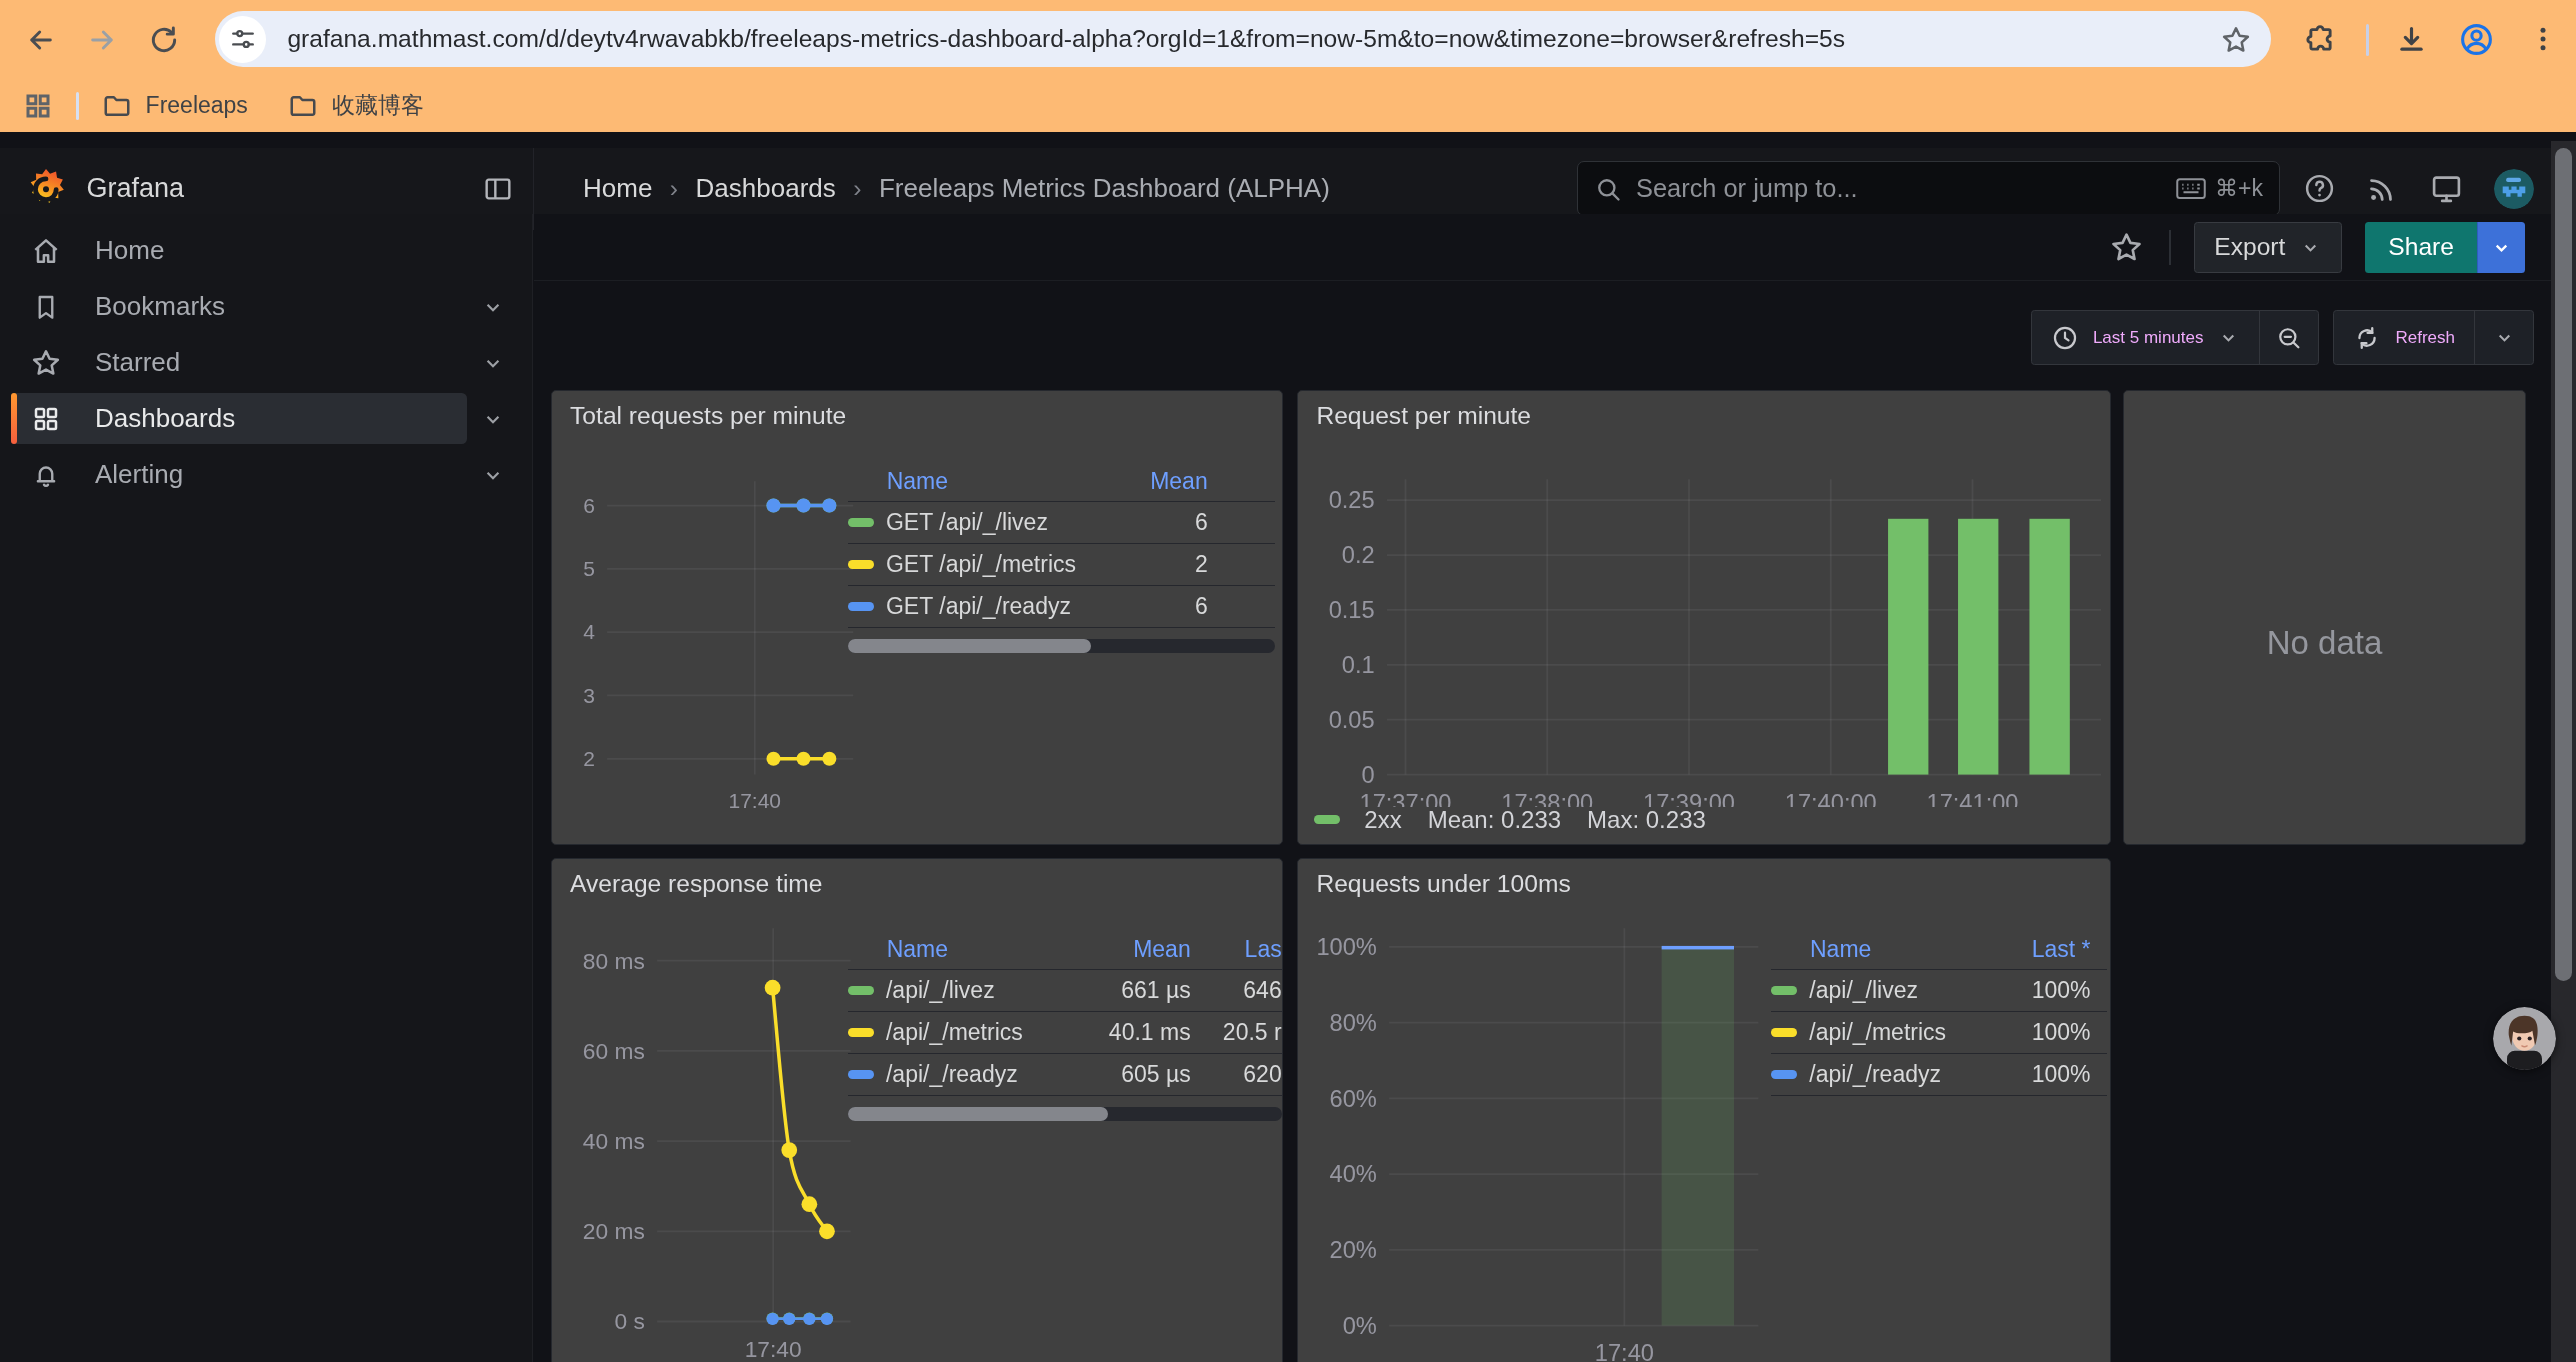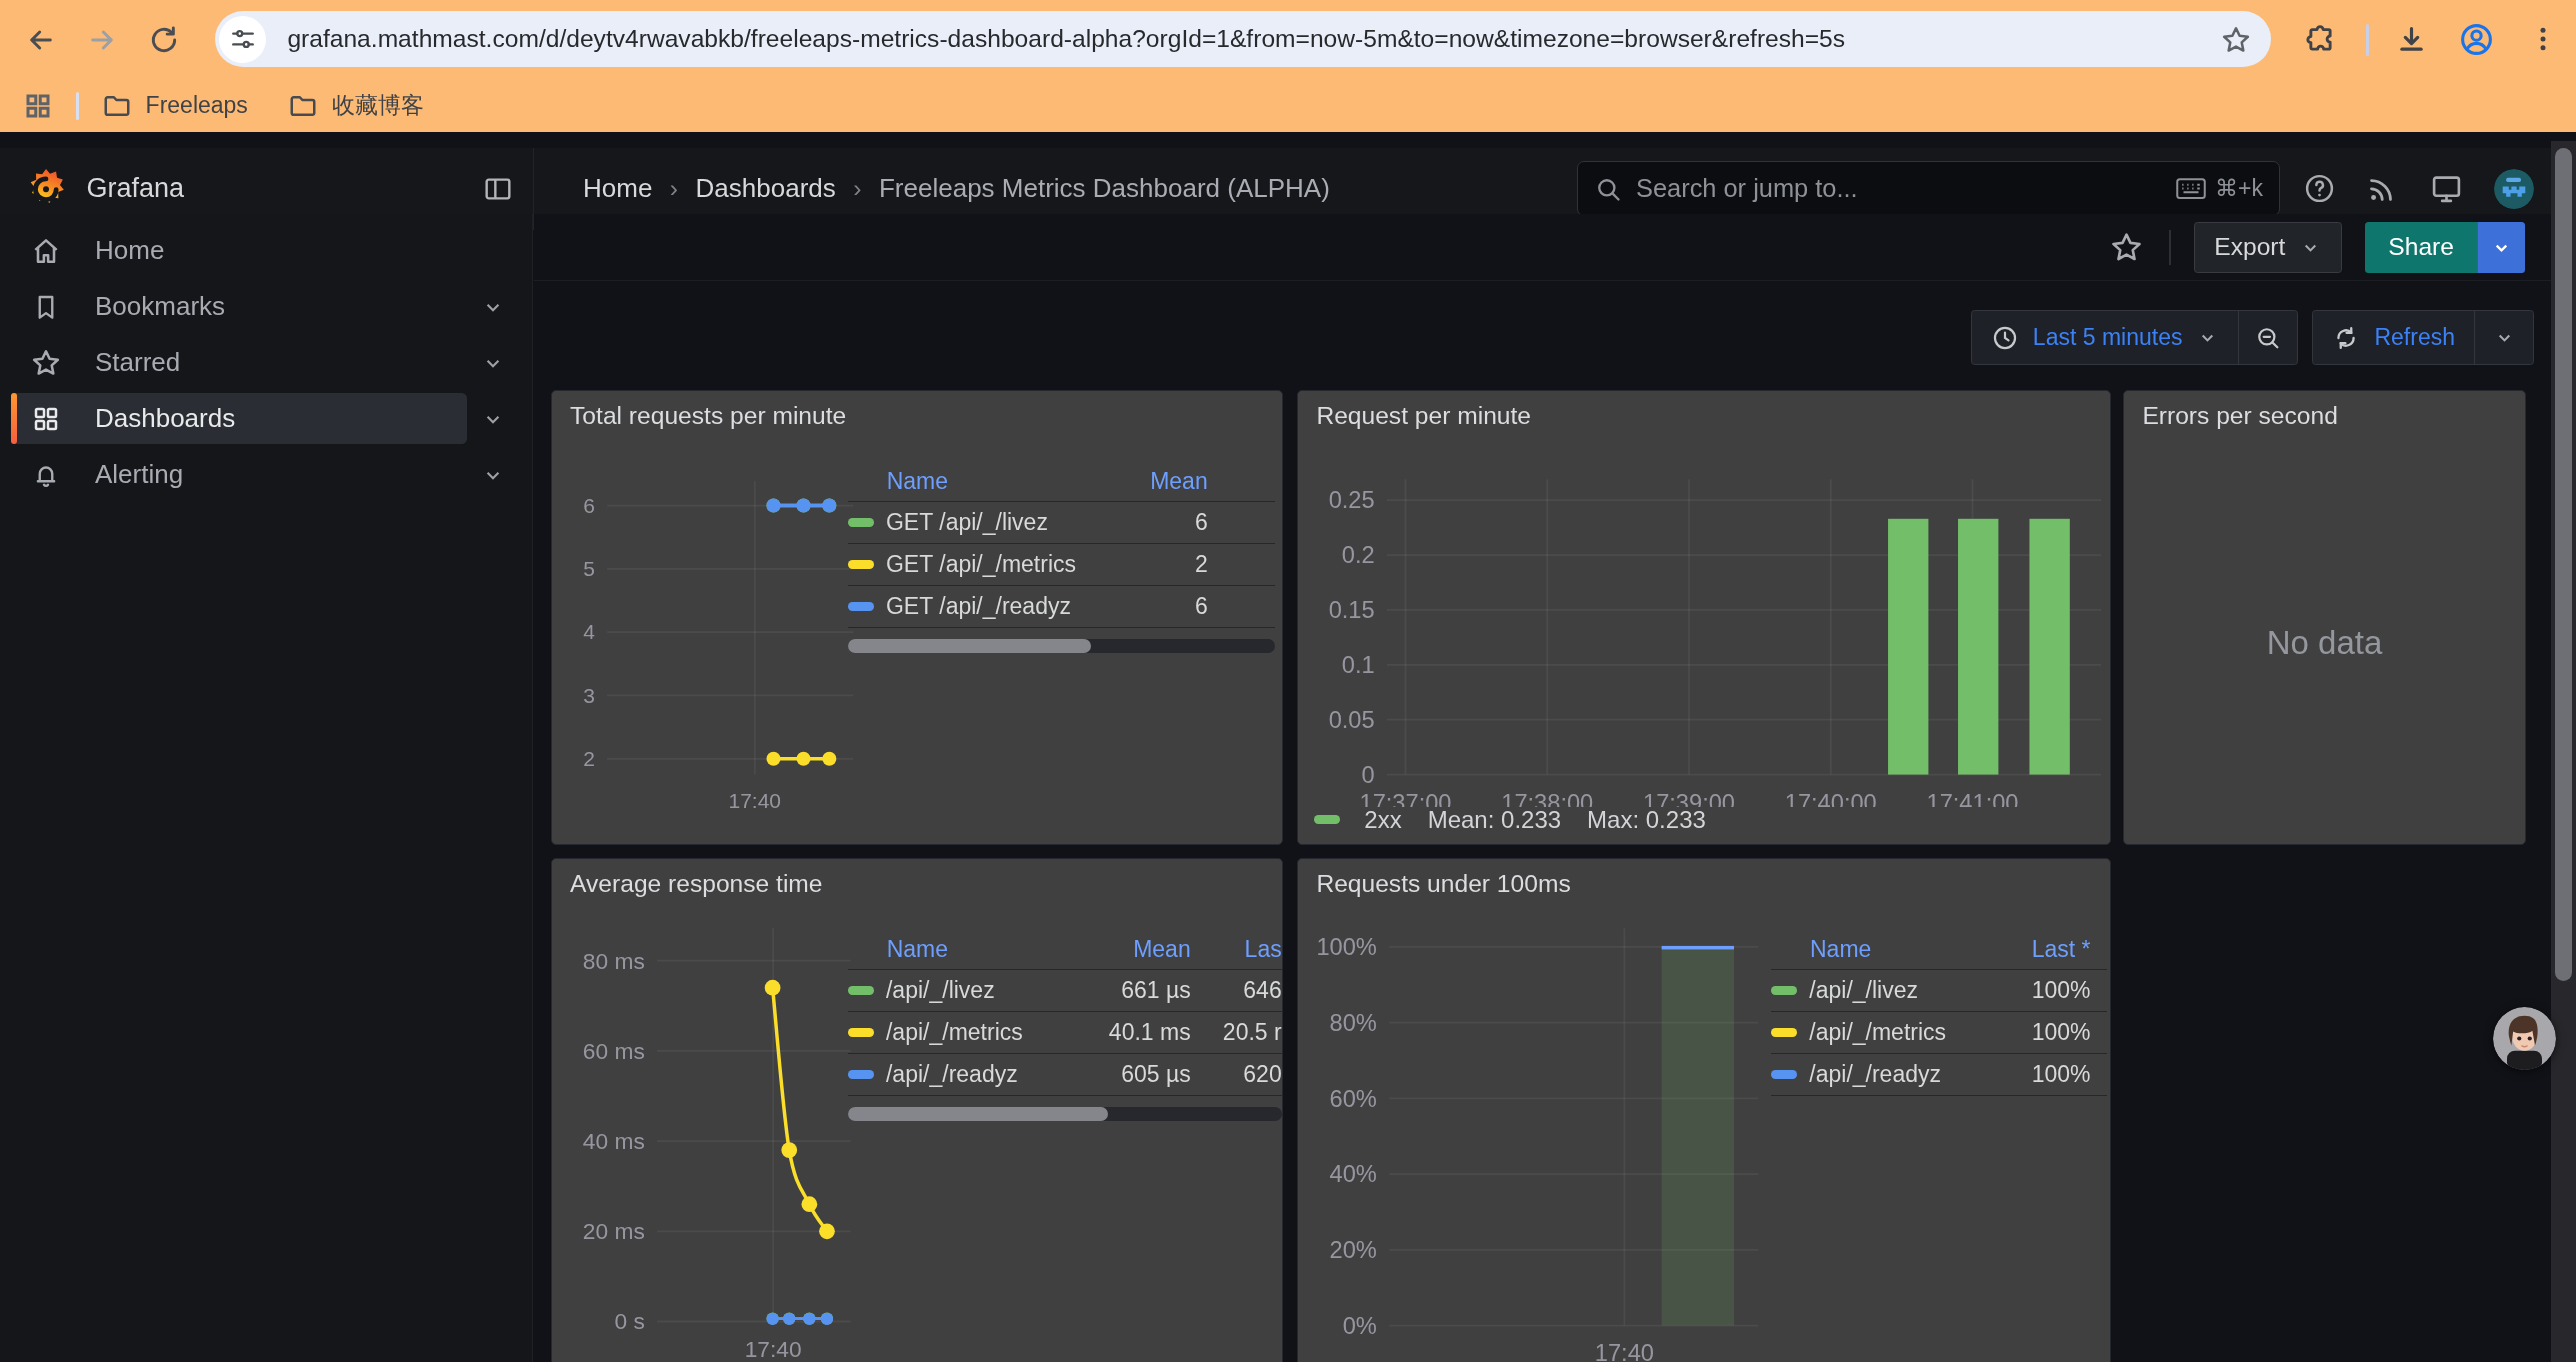--- a/index.html
+++ b/index.html
@@ -49,21 +49,21 @@
   .content{position:absolute;top:82px;left:534px;right:0;bottom:0;background:#111217;overflow:hidden}
   .actions{position:absolute;top:0;left:0;right:16px;height:67px;border-bottom:0.9px solid #1c1e23;display:flex;align-items:center;justify-content:flex-end;padding-right:35px;gap:23px;box-sizing:border-box}
   .act-star{width:39px;height:39px;display:flex;align-items:center;justify-content:center;color:#a9abb0}
   .act-sep{width:1.8px;height:35px;background:#2c2f35}
   .btn{display:flex;align-items:center;font-size:24.6px;border-radius:3.5px;height:51px;box-sizing:border-box}
   .btn-export{border:0.9px solid #383b41;background:#212429;color:#d8d9da;padding:0 19px;gap:14px}
   .btn-share-wrap{display:flex;height:51px}
   .btn-share{background:#0f766e;color:#fff;padding:12px 23px;display:flex;align-items:flex-end;border-radius:3.5px 0 0 3.5px;font-size:24.6px;font-weight:500}
   .btn-share-chev{width:47px;background:#3d71d9;border-left:0.9px solid #2f5cc0;border-radius:0 3.5px 3.5px 0;display:flex;align-items:center;justify-content:center;color:#fff}
   .controls{position:absolute;top:96px;right:42px;display:flex;gap:14px}
-  .seg-btn{display:flex;height:53px;border:0.9px solid #33363c;background:#1e2127;border-radius:3.5px;color:#3b82f6;font-size:23px;align-items:stretch}
+  .seg-btn{display:flex;height:53px;border:0.9px solid #33363c;background:#1e2127;border-radius:3.5px;color:#f0abfc;font-size:17px;align-items:stretch}
   .seg{display:flex;align-items:center;gap:14px;padding:0 19px}
   .seg.small{padding:0;width:58px;justify-content:center;border-left:0.9px solid #33363c}
   
   .panel{position:absolute;background:#404040;border:0.9px solid #25282e;border-radius:5px;box-sizing:border-box}
   .p-title{height:50px;display:flex;align-items:center;padding:0 18.4px;font-size:24.6px;color:#dcdde0;cursor:pointer}
   .p-body{position:absolute;top:50px;left:0;right:0;bottom:0;overflow:hidden}
   .chart{position:absolute}
   .nodata{position:absolute;inset:0;display:flex;align-items:center;justify-content:center;font-size:33px;color:#95979e}
   
   .ltable{position:absolute;font-size:23px;color:#d8d9da;overflow:hidden}
@@ -473,21 +473,20 @@
               <span class="swatch" style="background: rgb(115, 191, 105);"></span>
               <span>2xx</span>
             </span>
             <span>Mean: 0.233</span>
             <span>Max: 0.233</span>
           </div>
         </div>
       </div>
 
       <div class="panel" style="left:1589px;top:176px;width:403px;height:455px">
-        <div class="p-title">Errors per second</div>
         <div class="p-body">
           <div class="nodata">No data</div>
         </div>
       </div>
 
       <div class="panel" style="left:16.7px;top:644px;width:732px;height:526px">
         <div class="p-title">Average response time</div>
         <div class="p-body">
           <svg class="chart" style="left:7px;top:12.3px" width="352" height="449" viewBox="0 0 402 512">
               <line x1="112" x2="333" y1="457" y2="457" stroke="rgba(204,204,220,0.08)" stroke-width="2"></line>

